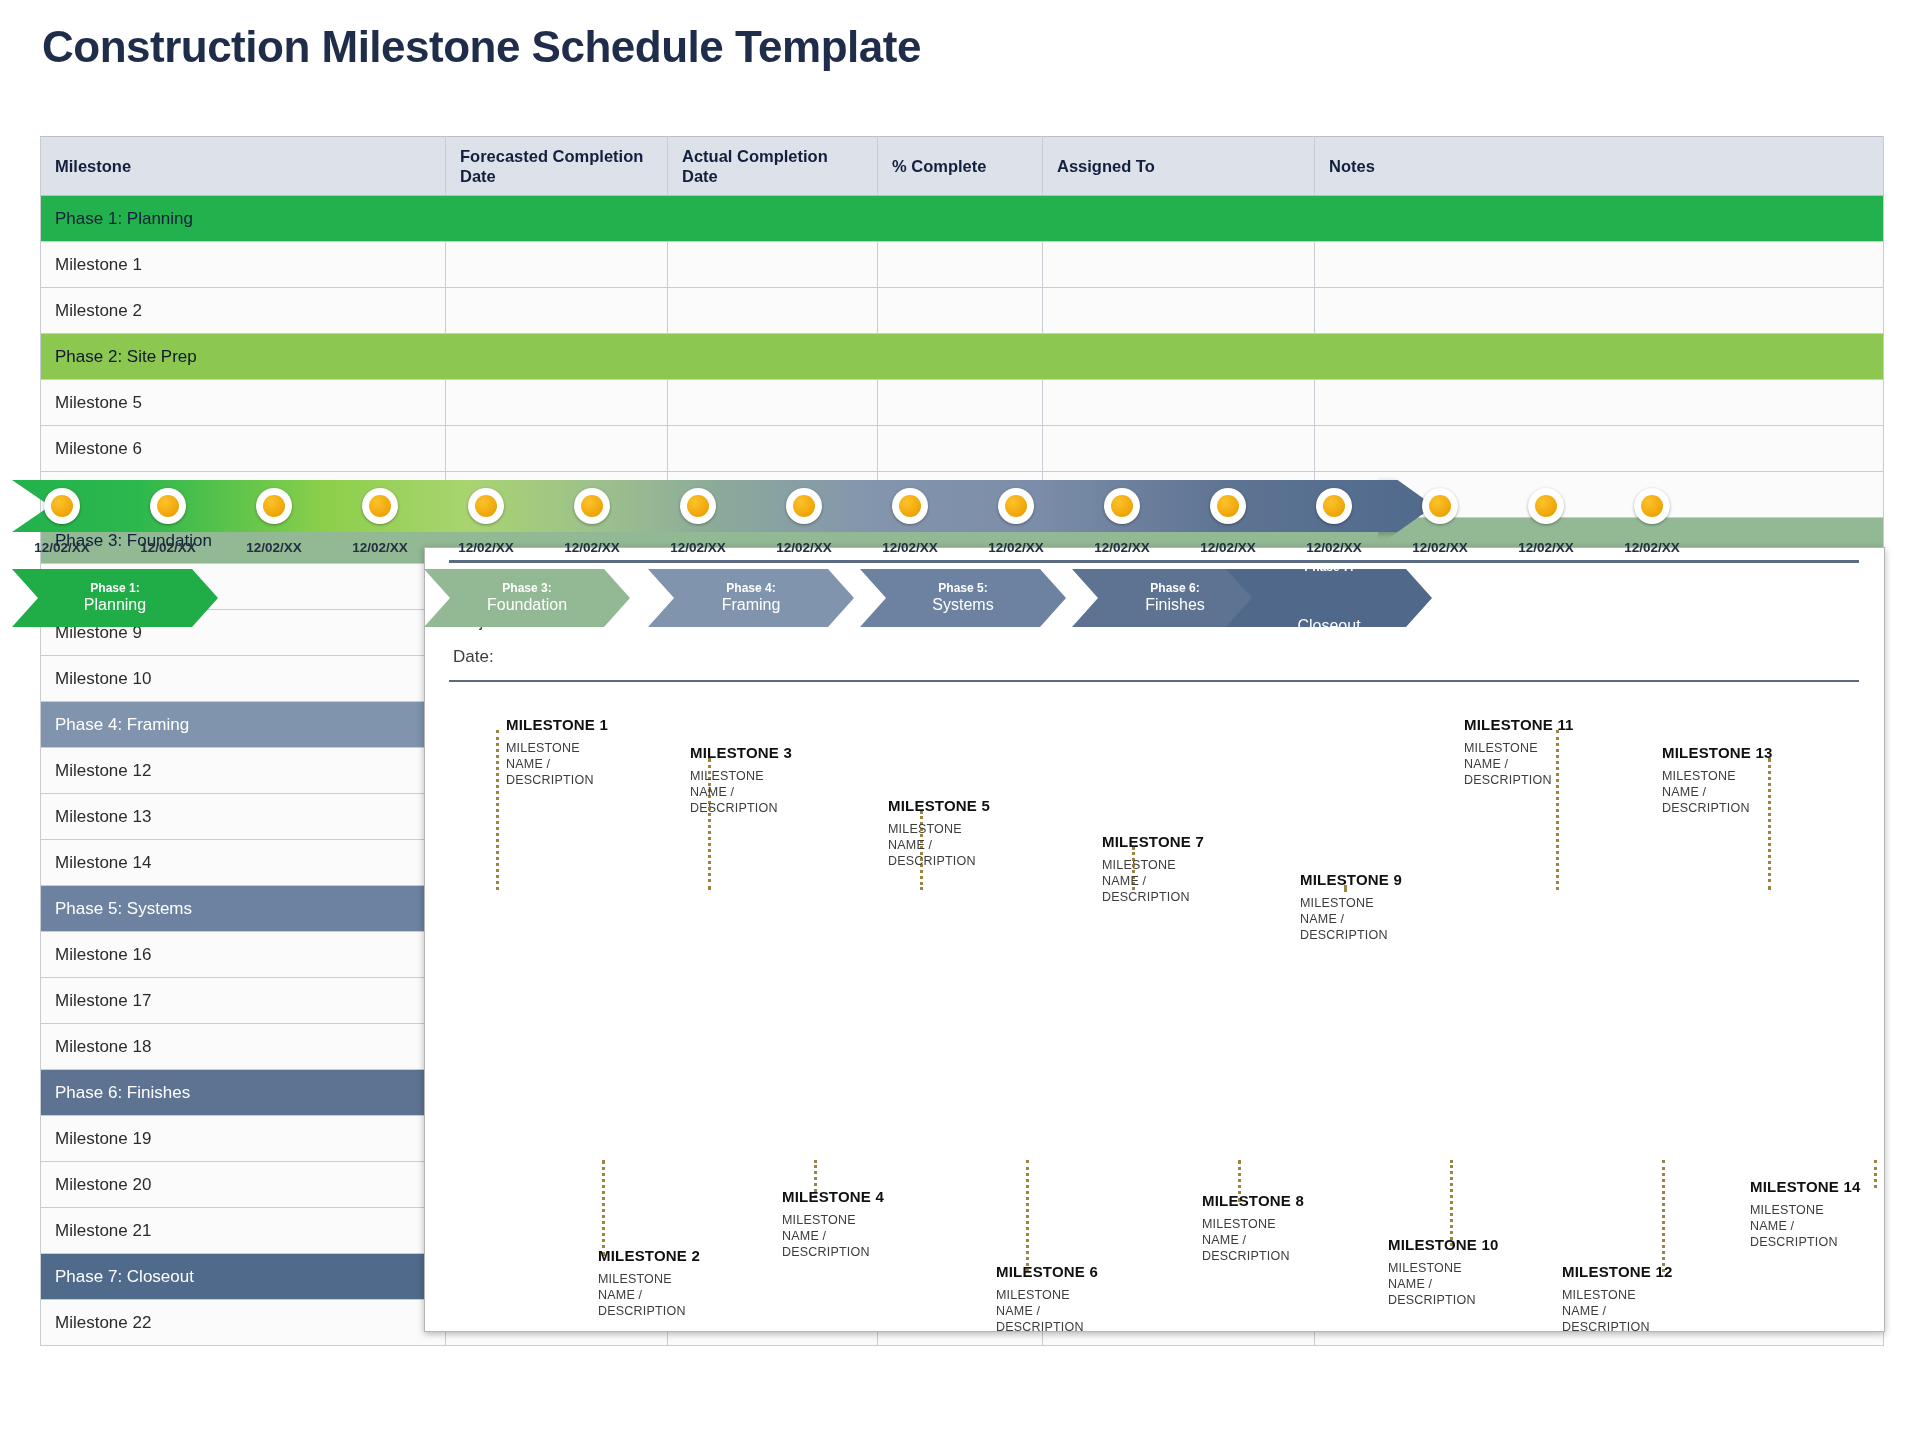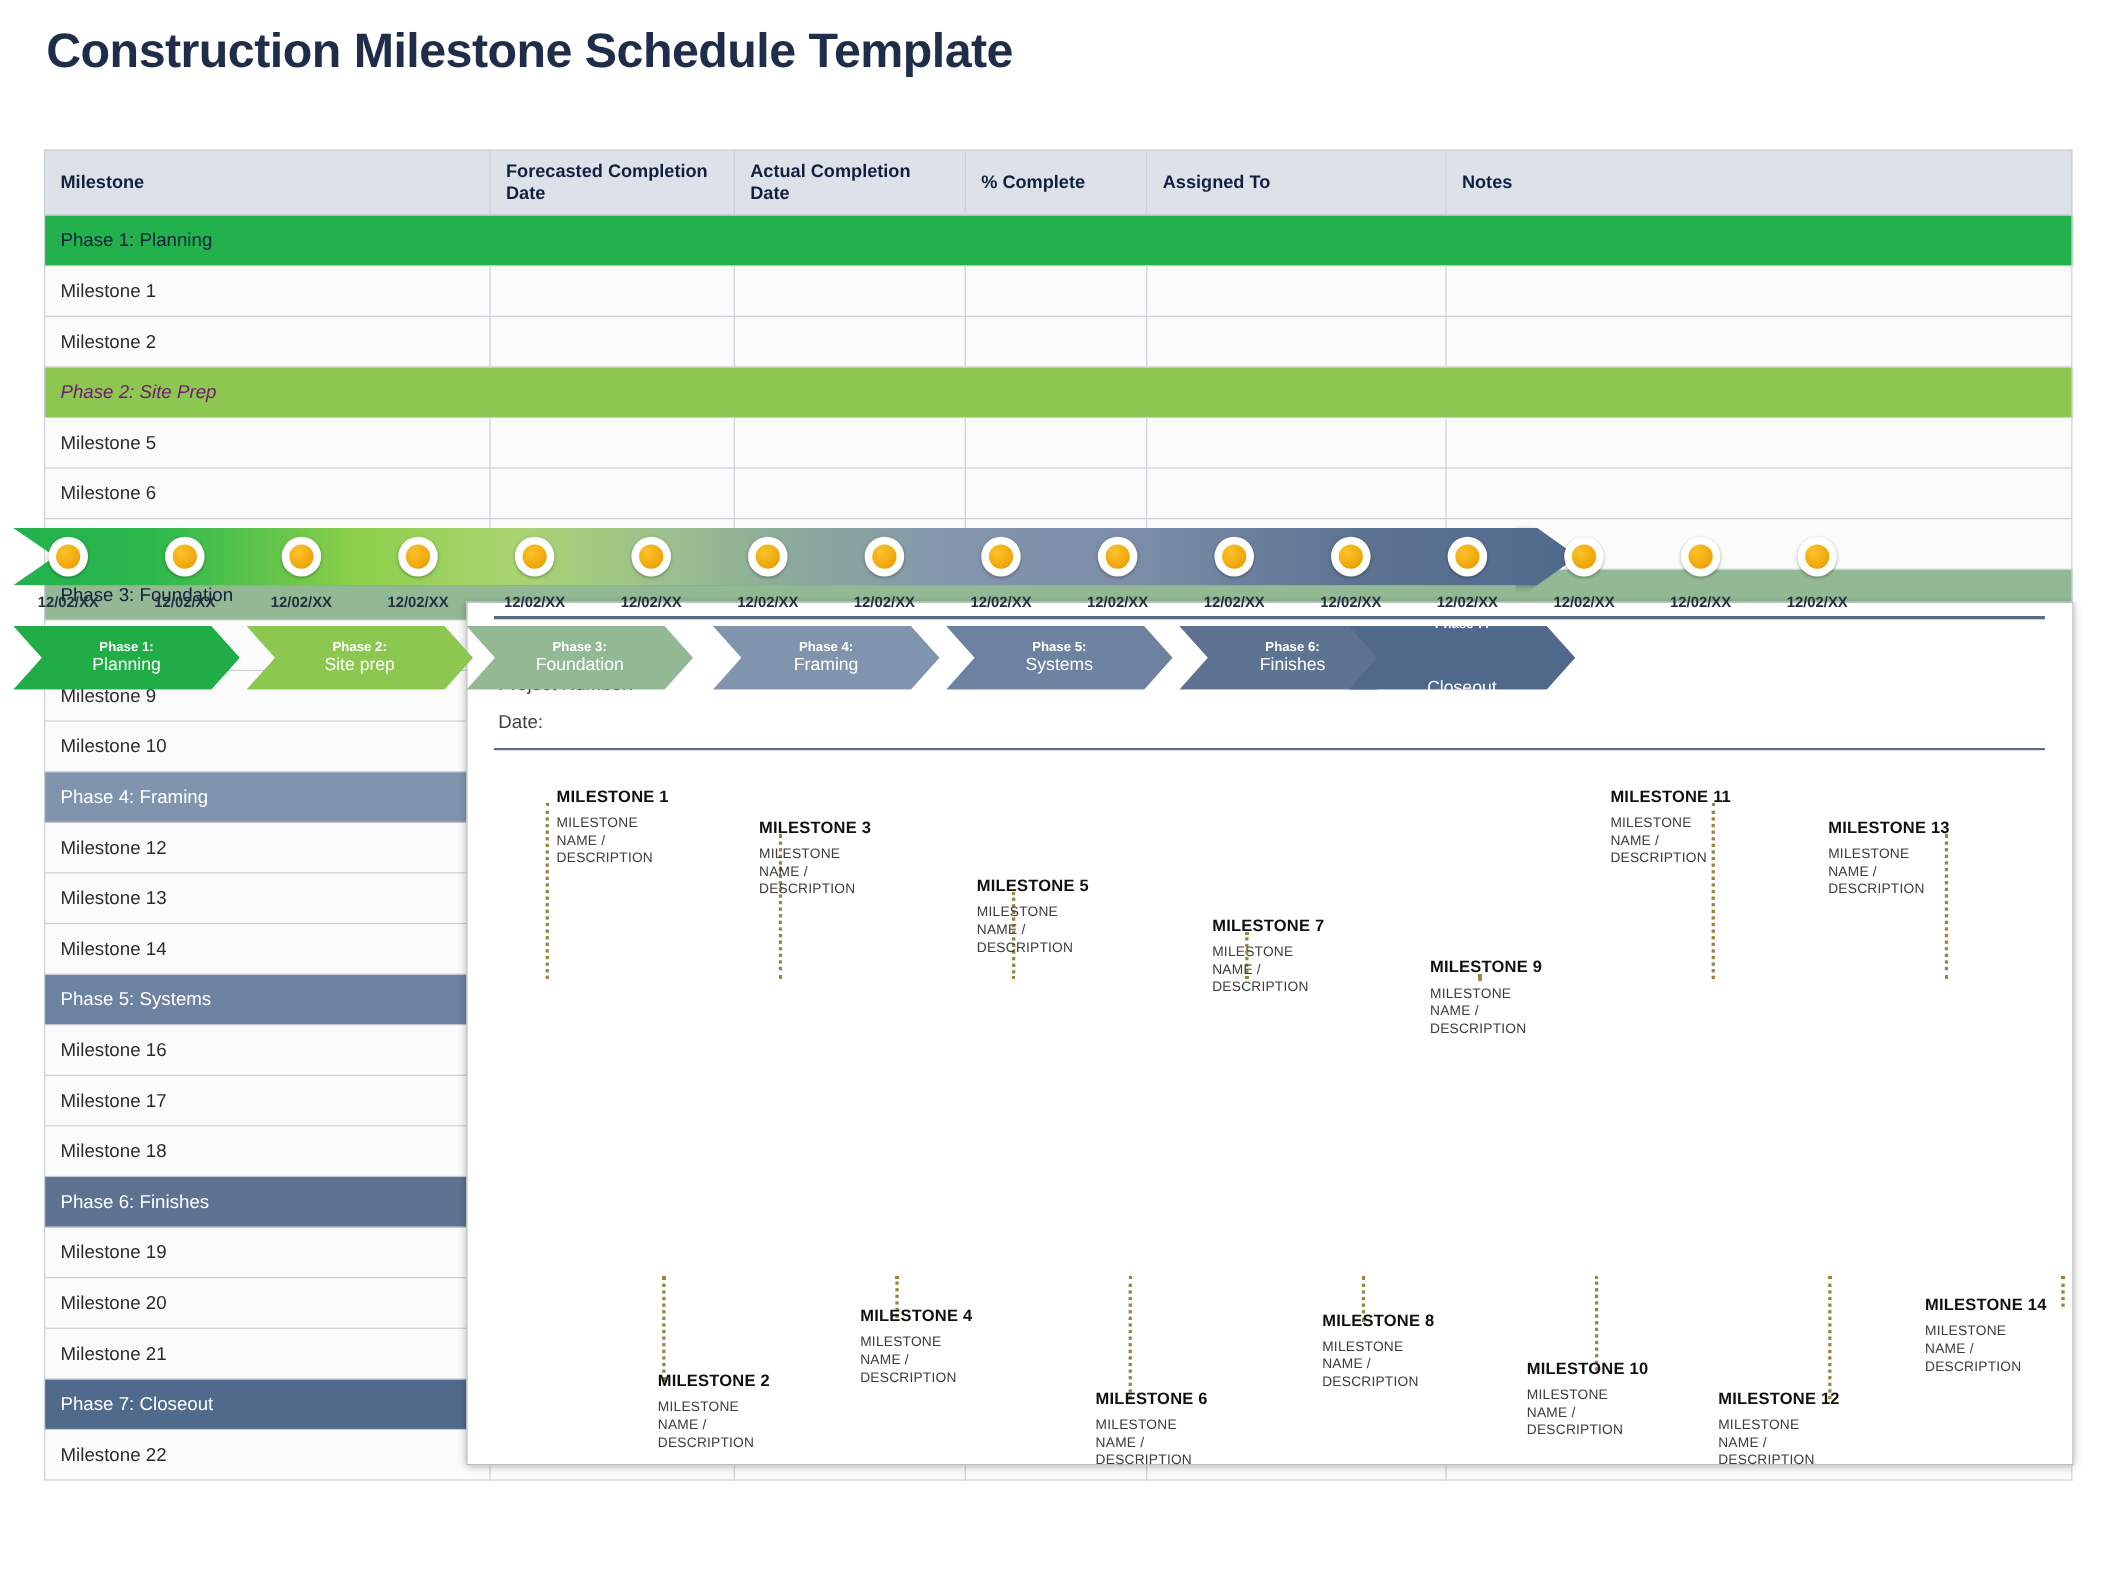--- a/index.html
+++ b/index.html
@@ -262,21 +262,21 @@
         </tr>
         <tr>
           <td>Milestone 2</td>
           <td>&nbsp;</td>
           <td>&nbsp;</td>
           <td>&nbsp;</td>
           <td>&nbsp;</td>
           <td>&nbsp;</td>
         </tr>
         <tr class="phase-row">
-          <td colspan="6" style="background: rgb(140, 199, 80); color: #701a75; font-style: italic;">Phase 2: Site Prep</td>
+          <td colspan="6" style="background: rgb(140, 199, 80); color: #0f172a;">Phase 2: Site Prep</td>
         </tr>
         <tr>
           <td>Milestone 5</td>
           <td>&nbsp;</td>
           <td>&nbsp;</td>
           <td>&nbsp;</td>
           <td>&nbsp;</td>
           <td>&nbsp;</td>
         </tr>
         <tr>
@@ -428,24 +428,20 @@
   </div>
 
   <div id="timeline-zone">
     <div id="bar-wrap">
       <div id="bar"></div>
     </div>
     <div id="phases">
         <div class="chev" style="left: 0px; width: 206px; background: rgb(32, 172, 71);">
           <span class="p-num">Phase 1:</span>
           <span class="p-name">Planning</span>
-        </div>
-        <div class="chev" style="left: 212px; width: 206px; background: rgb(140, 199, 80);">
-          <span class="p-num">Phase 2:</span>
-          <span class="p-name">Site prep</span>
         </div>
         <div class="chev" style="left: 412px; width: 206px; background: rgb(147, 184, 148);">
           <span class="p-num">Phase 3:</span>
           <span class="p-name">Foundation</span>
         </div>
         <div class="chev" style="left: 636px; width: 206px; background: rgb(128, 148, 174);">
           <span class="p-num">Phase 4:</span>
           <span class="p-name">Framing</span>
         </div>
         <div class="chev" style="left: 848px; width: 206px; background: rgb(108, 130, 160);">

